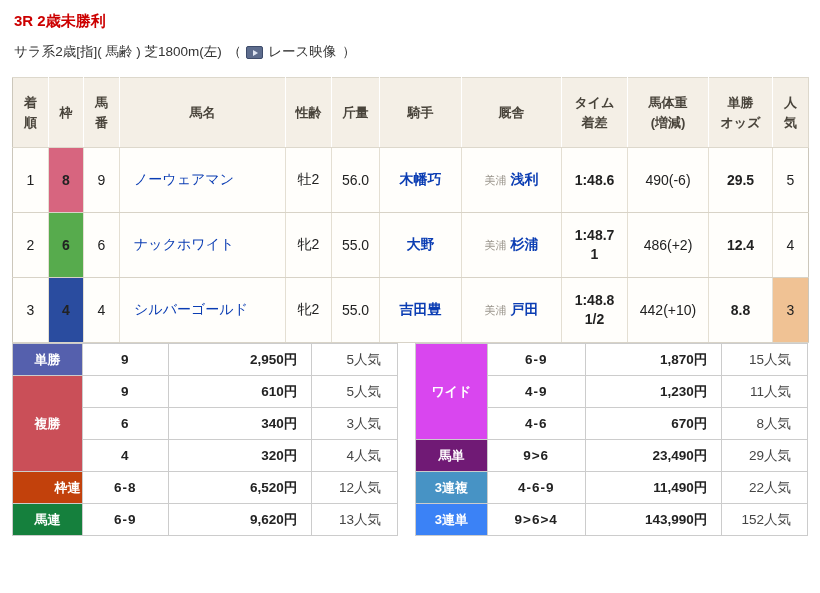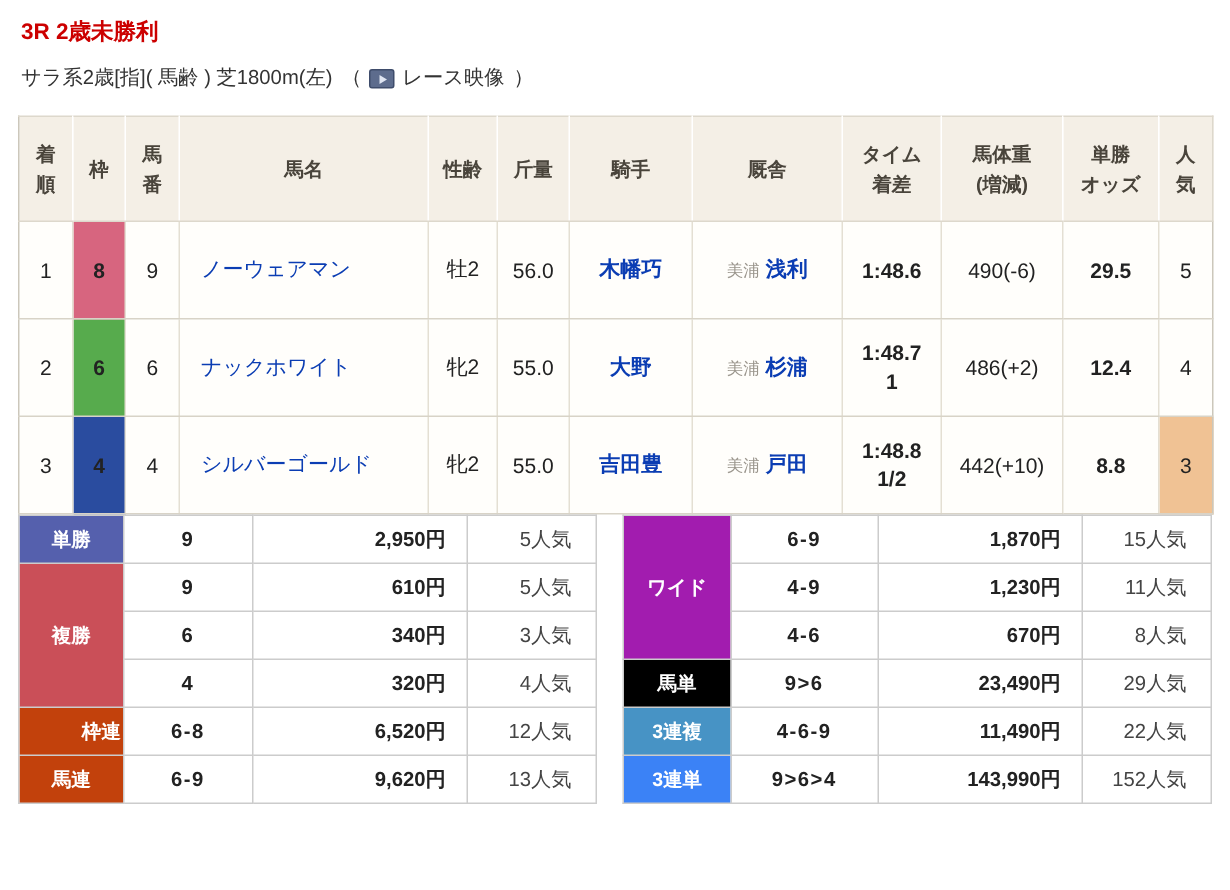--- a/index.html
+++ b/index.html
@@ -188,54 +188,54 @@
         <td class="amount">320円</td>
         <td class="pop">4人気</td>
       </tr>
       <tr>
         <th style="background-color: #c2410c; padding-left: 40px;">枠連</th>
         <td class="combo">6-8</td>
         <td class="amount">6,520円</td>
         <td class="pop">12人気</td>
       </tr>
       <tr>
-        <th style="background-color: #c2410c;">馬連</th>
+        <th style="background-color: #15803d;">馬連</th>
         <td class="combo">6-9</td>
         <td class="amount">9,620円</td>
         <td class="pop">13人気</td>
       </tr>
     </tbody>
       </table>
 
     <table class="pay pay-right">
       <colgroup>
           <col class="c1">
           <col class="c2">
           <col class="c3">
           <col class="c4">
         </colgroup>
       <tbody>
           <tr>
-        <th rowspan="3" style="background-color: #a21caf;">ワイド</th>
+        <th rowspan="3" style="background-color: #d946ef;">ワイド</th>
         <td class="combo">6-9</td>
         <td class="amount">1,870円</td>
         <td class="pop">15人気</td>
       </tr>
       <tr>
         <td class="combo">4-9</td>
         <td class="amount">1,230円</td>
         <td class="pop">11人気</td>
       </tr>
       <tr>
         <td class="combo">4-6</td>
         <td class="amount">670円</td>
         <td class="pop">8人気</td>
       </tr>
       <tr>
-        <th style="background-color: #000000;">馬単</th>
+        <th style="background-color: #701a75;">馬単</th>
         <td class="combo">9&gt;6</td>
         <td class="amount">23,490円</td>
         <td class="pop">29人気</td>
       </tr>
       <tr>
         <th style="background-color: rgb(71, 147, 197);">3連複</th>
         <td class="combo">4-6-9</td>
         <td class="amount">11,490円</td>
         <td class="pop">22人気</td>
       </tr>

